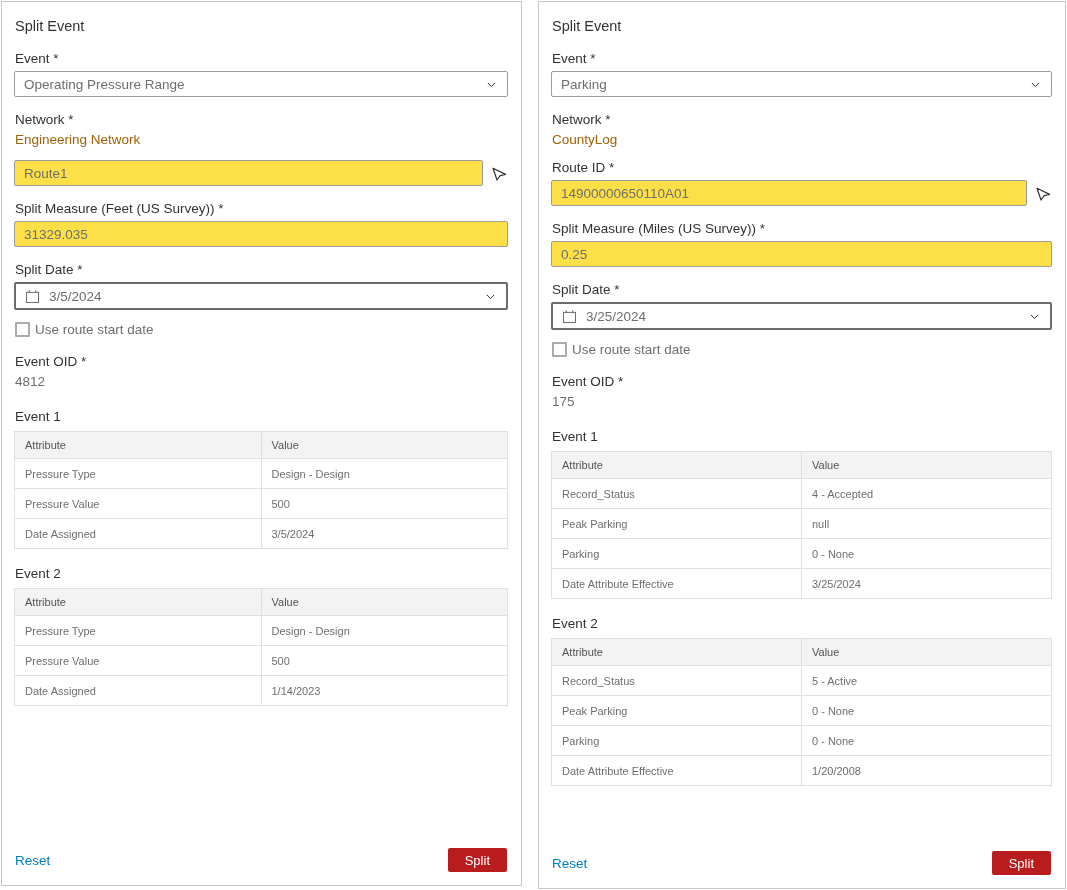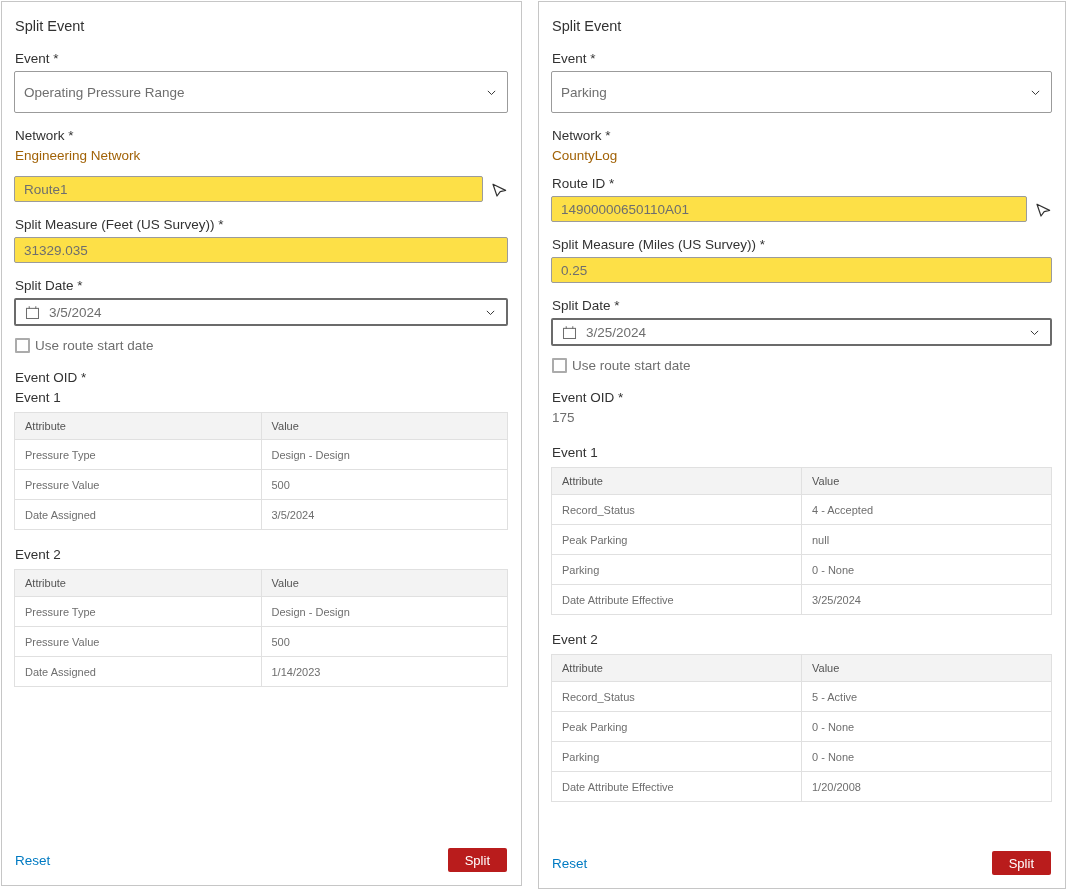--- a/index.html
+++ b/index.html
@@ -16,21 +16,21 @@
     padding:14px 13px 13px 12px;
   }
   .panel-left  { left:1px;   width:521px; height:885px; }
   .panel-right { left:538px; width:528px; height:888px; }
 
   .panel-title { font-size:14.5px; color:#323232; margin:2px 0 17px 1px; }
   .field-label { font-size:13.5px; color:#323232; margin:0 0 5px 1px; }
   .static-value { font-size:13.5px; color:#a16207; margin:0 0 13px 1px; }
 
   .select-box {
-    height:42px; border:1px solid #9b9b9b; border-radius:2px; background:#fff;
+    height:26px; border:1px solid #9b9b9b; border-radius:2px; background:#fff;
     display:flex; align-items:center; justify-content:space-between;
     padding:0 9px; color:#6e6e6e; font-size:13.5px; margin-bottom:15px;
     cursor:pointer;
   }
   .text-input {
     width:100%; height:26px; border:1px solid #9b9b9b; border-radius:2px;
     padding:0 9px; color:#6e6e6e; font-size:13.5px; font-family:inherit;
     margin-bottom:15px; outline:none; background:#fde047;
   }
   .route-row { display:flex; align-items:center; gap:8px; margin-bottom:15px; }
@@ -116,20 +116,21 @@
         </svg>
     </span>
   </div>
 
   <div class="checkbox-row">
     <span class="checkbox"></span>
     <span>Use route start date</span>
   </div>
 
   <div class="field-label">Event OID *</div>
+  <div class="oid-value">4812</div>
 
   <div class="section-title">Event 1</div>
   <table class="attr-table">
     <tbody>
         <tr>
       <th>Attribute</th>
       <th>Value</th>
     </tr>
     <tr>
       <td>Pressure Type</td>

